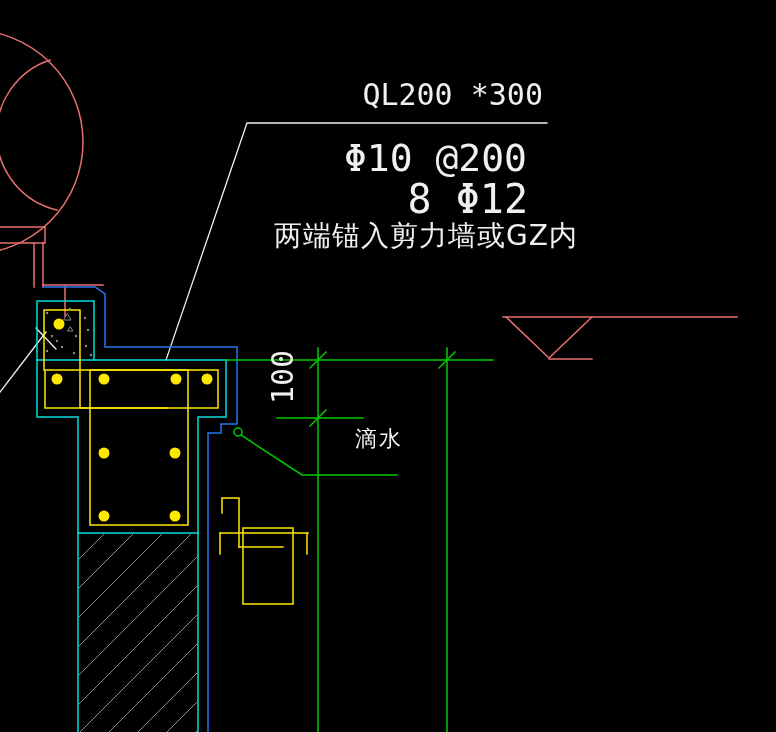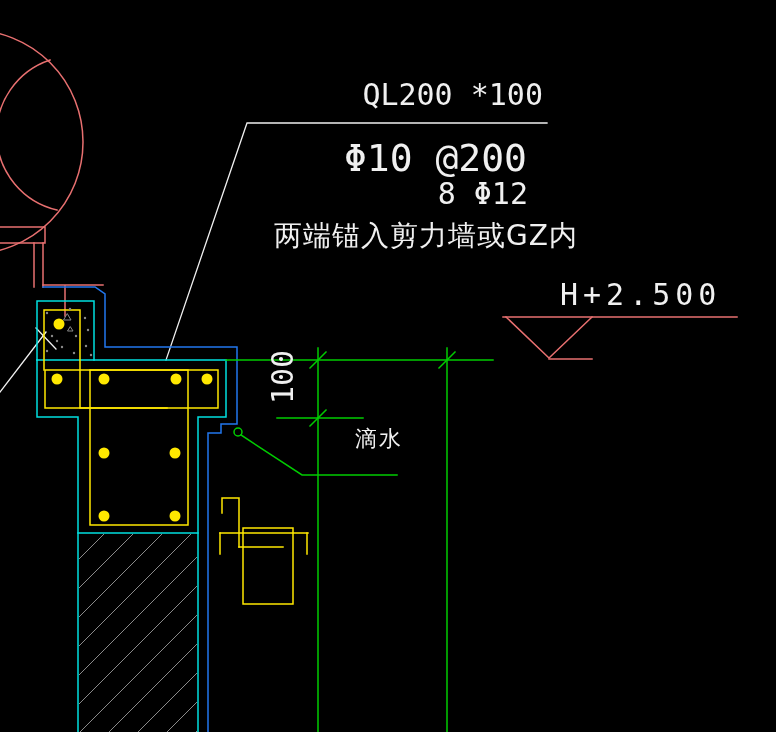--- a/index.html
+++ b/index.html
@@ -24,21 +24,21 @@
   .txt{
     position:absolute;
     color:var(--text-white);
     white-space:nowrap;
     line-height:1;
   }
   .cad{font-family:"DejaVu Sans Mono", monospace;}
   .cjk{font-family:"DejaVu Sans", sans-serif;margin-left:16px;}
   #t-beam-size{right:233px;top:80px;font-size:30px;}
   #t-top-rebar{right:249px;top:139px;font-size:38px;}
-  #t-main-rebar{right:248px;top:179px;font-size:30px;}
+  #t-main-rebar{right:248px;top:179px;font-size:40px;}
   #t-anchor-note{left:258px;top:222px;font-size:28px;letter-spacing:1px;}
   #t-elevation{left:560px;top:280px;font-size:30px;letter-spacing:5px;}
   #t-dim-100{
     left:255px;top:362px;width:56px;height:30px;
     font-size:30px;text-align:center;
     transform:rotate(-90deg);transform-origin:center;
   }
   #t-drip{left:339px;top:428px;font-size:22px;letter-spacing:2px;}
 </style>
 </head>
@@ -124,21 +124,20 @@
         <circle cx="62" cy="347" r="1.2" class="f-gray"></circle>
       <circle cx="74" cy="353" r="1.2" class="f-gray"></circle>
         <circle cx="86" cy="346" r="1.2" class="f-gray"></circle>
       <circle cx="57" cy="341" r="1.2" class="f-gray"></circle>
         <circle cx="91" cy="355" r="1.2" class="f-gray"></circle>
       <path d="M64,320 l7,0 l-3.5,-6 z" class="ln s-hatch" fill="none"></path>
       <path d="M68,331 l5,0 l-2.5,-4 z" class="ln s-hatch" fill="none"></path>
     </g>
   </svg>
 
-  <div class="txt cad" id="t-beam-size">QL200 *100</div>
+  <div class="txt cad" id="t-beam-size">QL200 *300</div>
   <div class="txt cad" id="t-top-rebar">Φ10 @200</div>
   <div class="txt cad" id="t-main-rebar">8 Φ12</div>
   <div class="txt cjk" id="t-anchor-note">两端锚入剪力墙或GZ内</div>
-  <div class="txt cad" id="t-elevation">H+2.500</div>
   <div class="txt cad" id="t-dim-100">100</div>
   <div class="txt cjk" id="t-drip">滴水</div>
 
 </div>
 
 </body></html>

